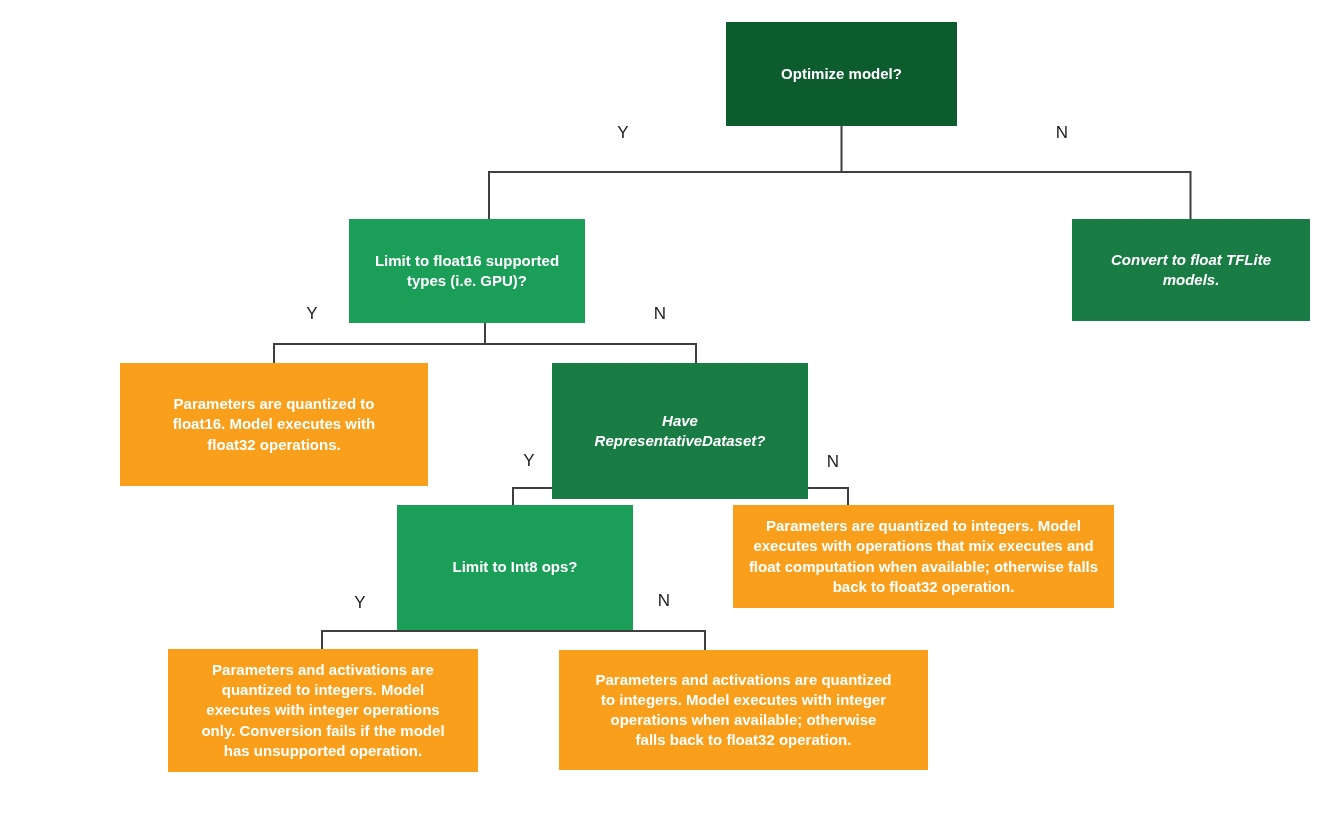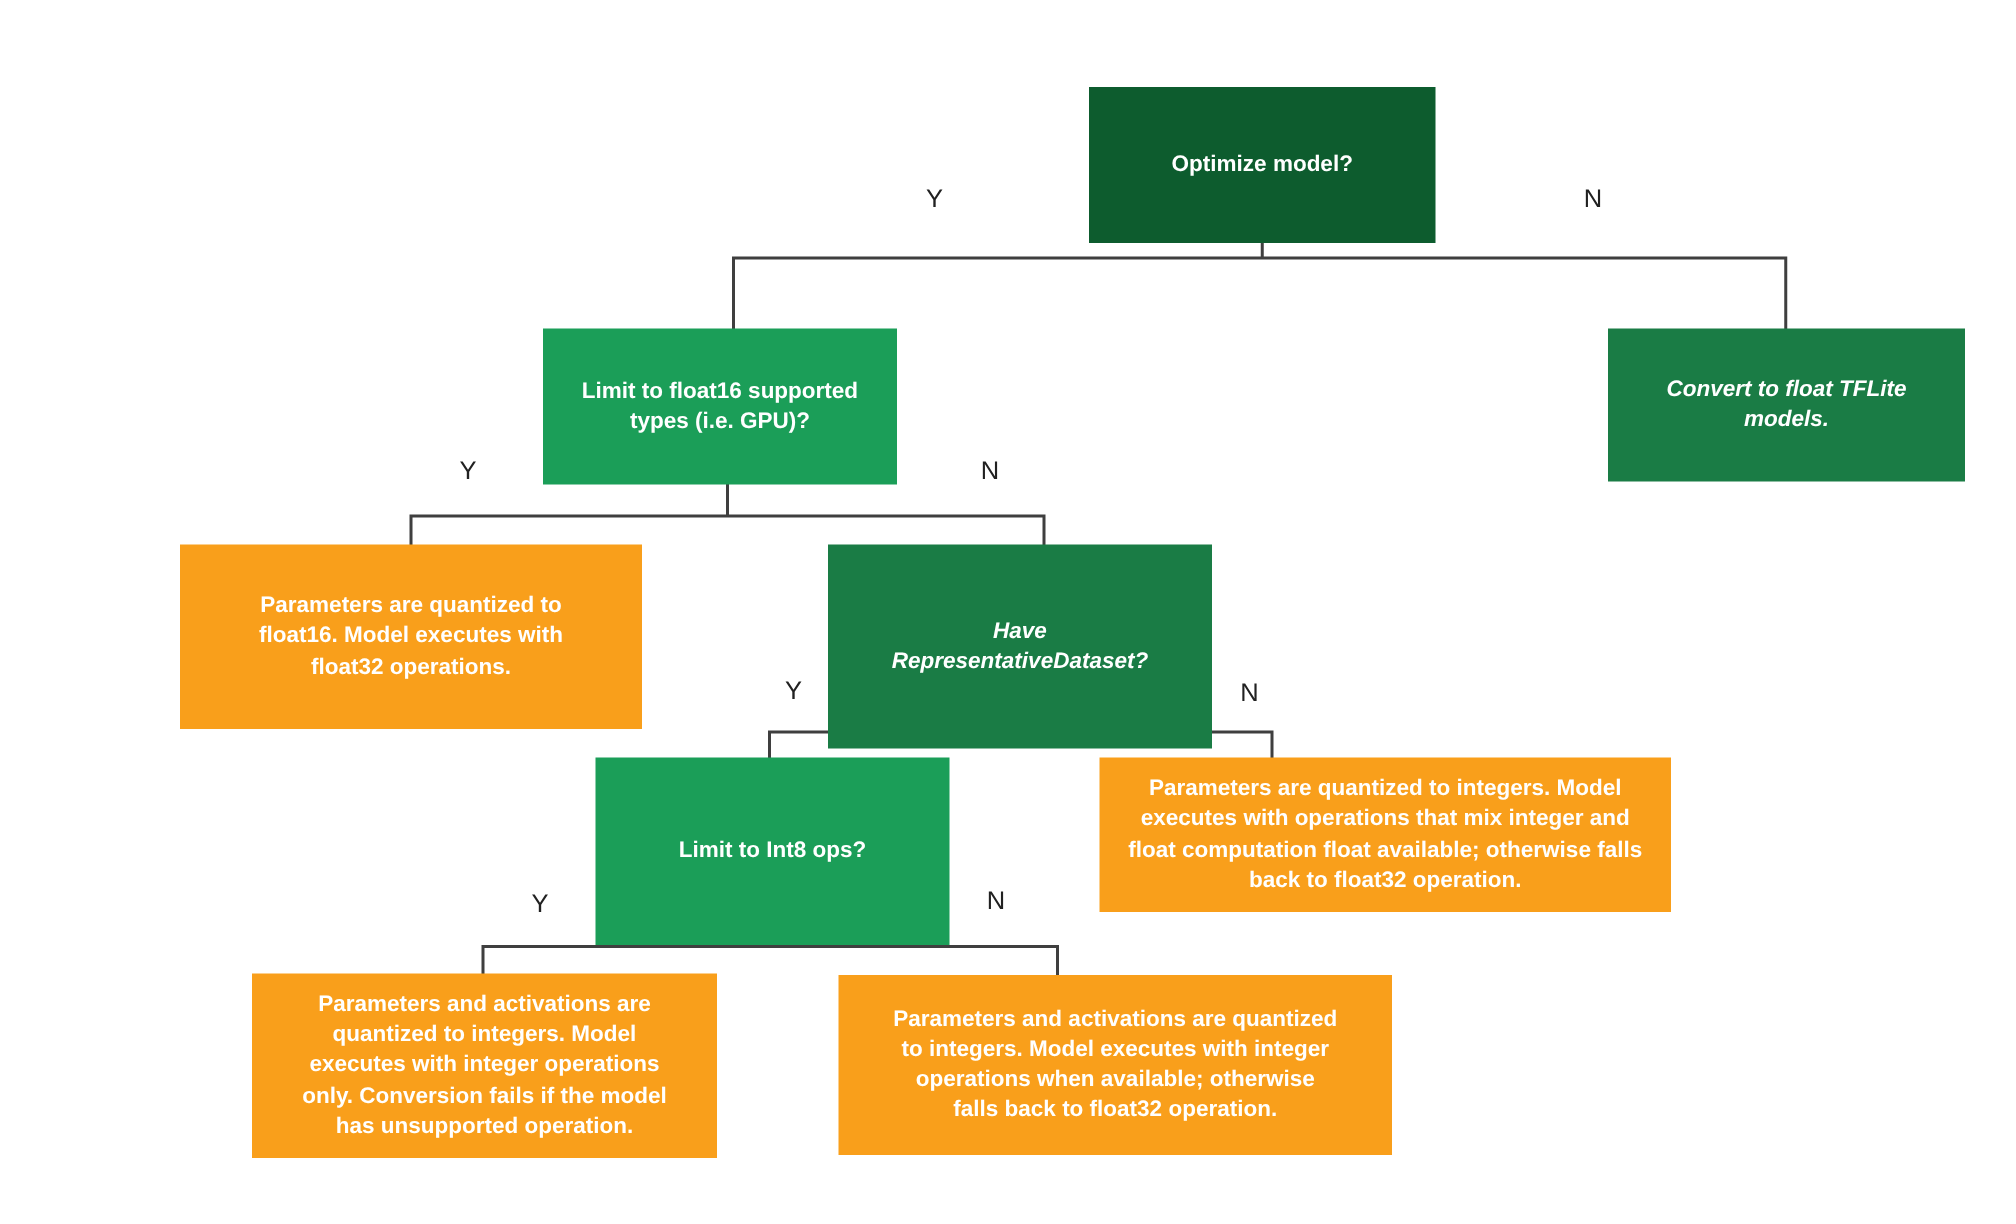--- a/index.html
+++ b/index.html
@@ -27,21 +27,21 @@
     display: flex;
     align-items: center;
     justify-content: center;
     text-align: center;
     color: #ffffff;
     font-weight: 700;
     font-size: 15px;
     line-height: 1.35;
   }
   .node-text { display: inline-block; margin: 0 auto; }
-  .node--dark   { background: #0d5c2e; margin-top: 36px; }
+  .node--dark   { background: #0d5c2e; }
   .node--mid    { background: #1a7c45; font-style: italic; }
   .node--bright { background: #1b9e58; }
   .node--orange { background: #f99f1b; }
   .edge-label {
     position: absolute;
     transform: translate(-50%, -50%);
     color: #212121;
     font-size: 17px;
     font-weight: 400;
   }
@@ -58,21 +58,21 @@
     <path d="M514.5 608 V631 M322 631 H705 M322 631 V649 M705 631 V650"></path>
   </svg>
 
   <div class="node node--dark" style="left:726px;top:22px;width:231px;height:104px">
     <span class="node-text" style="max-width:205px">Optimize model?</span>
   </div>
 
   <span class="edge-label" style="left:623px;top:133px">Y</span>
   <span class="edge-label" style="left:1062px;top:133px">N</span>
 
-  <div class="node node--bright" style="left:362px;top:219px;width:236px;height:104px">
+  <div class="node node--bright" style="left:349px;top:219px;width:236px;height:104px">
     <span class="node-text" style="max-width:220px">Limit to float16 supported types (i.e. GPU)?</span>
   </div>
 
   <div class="node node--mid" style="left:1072px;top:219px;width:238px;height:102px">
     <span class="node-text" style="max-width:190px">Convert to float TFLite models.</span>
   </div>
 
   <span class="edge-label" style="left:312px;top:314px">Y</span>
   <span class="edge-label" style="left:660px;top:314px">N</span>
 
@@ -85,21 +85,21 @@
   </div>
 
   <span class="edge-label" style="left:529px;top:461px">Y</span>
   <span class="edge-label" style="left:833px;top:462px">N</span>
 
   <div class="node node--bright" style="left:397px;top:505px;width:236px;height:125px">
     <span class="node-text" style="max-width:210px">Limit to Int8 ops?</span>
   </div>
 
   <div class="node node--orange" style="left:733px;top:505px;width:381px;height:103px">
-    <span class="node-text" style="max-width:352px">Parameters are quantized to integers. Model executes with operations that mix integer and float computation float available; otherwise falls back to float32 operation.</span>
+    <span class="node-text" style="max-width:352px">Parameters are quantized to integers. Model executes with operations that mix executes and float computation when available; otherwise falls back to float32 operation.</span>
   </div>
 
   <span class="edge-label" style="left:360px;top:603px">Y</span>
   <span class="edge-label" style="left:664px;top:601px">N</span>
 
   <div class="node node--orange" style="left:168px;top:649px;width:310px;height:123px">
     <span class="node-text" style="max-width:266px">Parameters and activations are quantized to integers. Model executes with integer operations only. Conversion fails if the model has unsupported operation.</span>
   </div>
 
   <div class="node node--orange" style="left:559px;top:650px;width:369px;height:120px">

